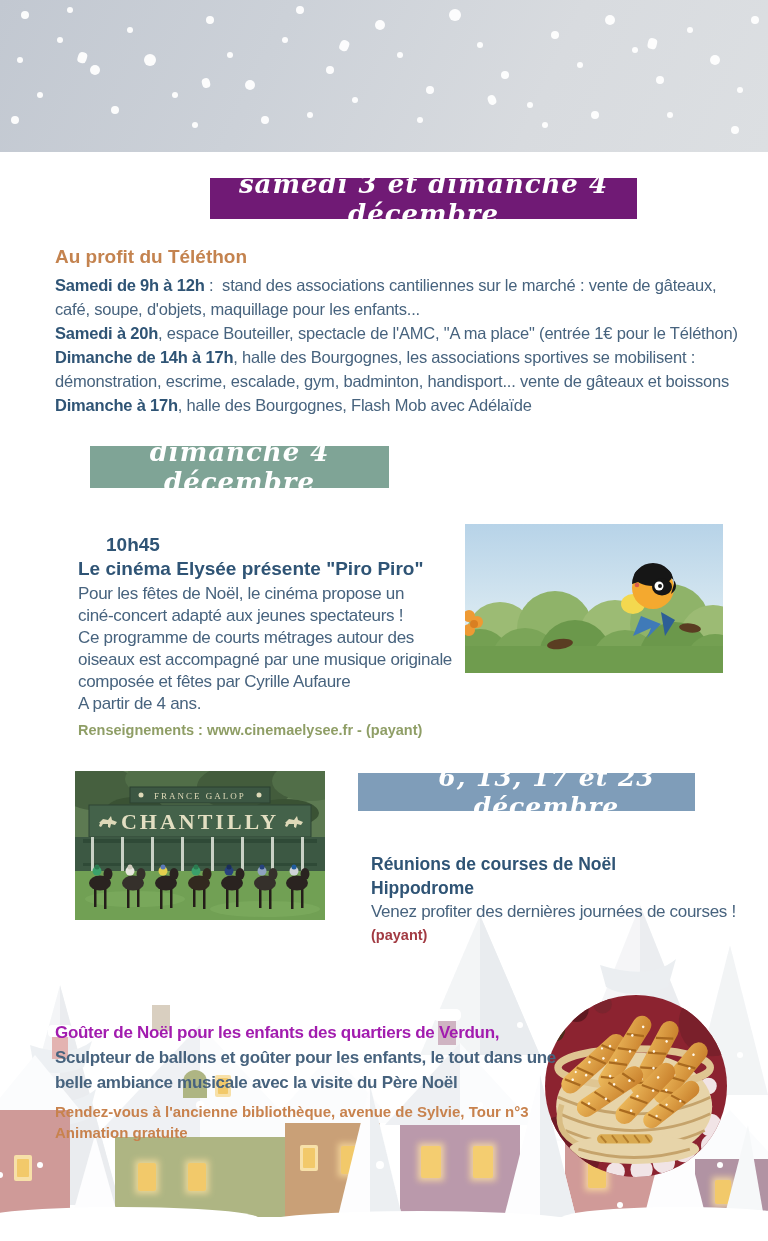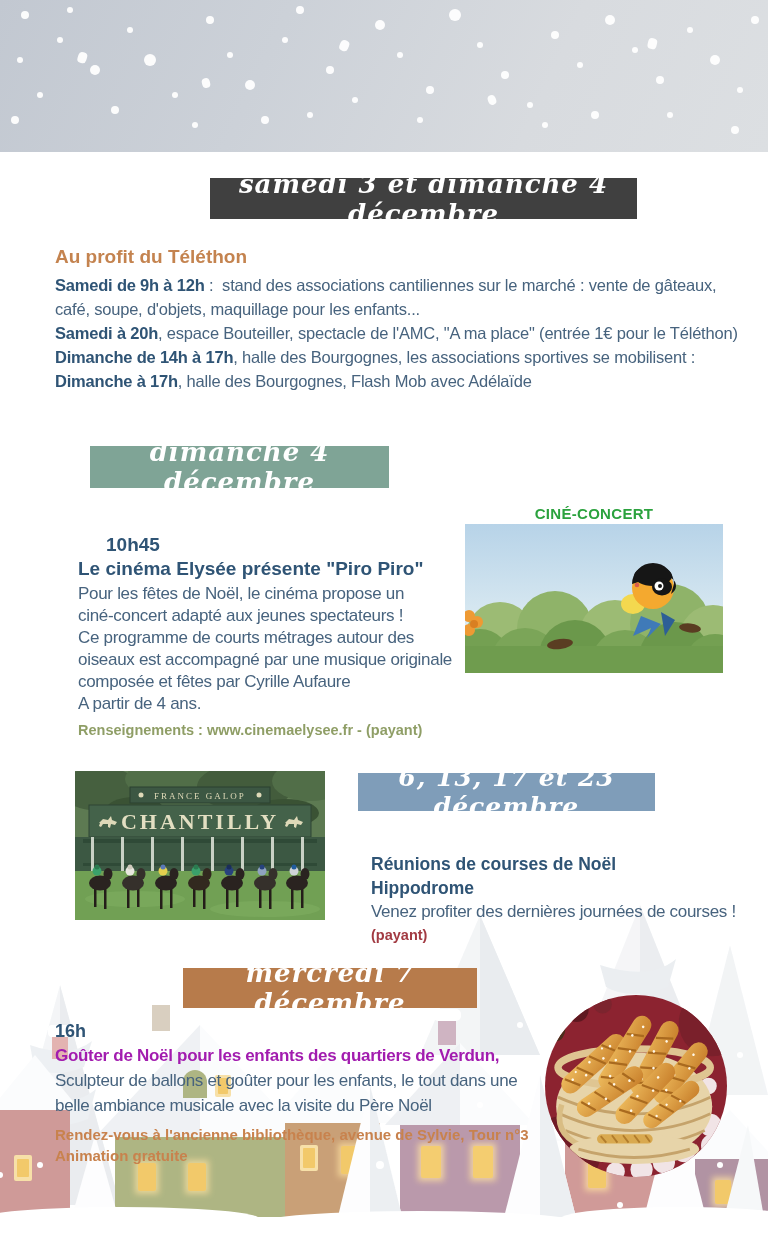--- a/index.html
+++ b/index.html
@@ -15,21 +15,21 @@
   }
   .snow-header svg { display:block; width:100%; height:100%; }
   
   .banner {
     position:absolute; display:flex; align-items:center; justify-content:center;
     color:#ffffff; font-family:"DejaVu Serif", serif; font-style:italic; font-weight:bold;
     letter-spacing:1px; z-index:6; text-align:center;
   }
   .banner-weekend  { left:210px; top:178px; width:427px; height:41px; font-size:26px; }
   .banner-sunday   { left:90px;  top:446px; width:299px; height:42px; font-size:26px; }
-  .banner-races    { left:358px; top:773px; width:297px; height:38px; font-size:25px; }
+  .banner-races    { left:358px; top:773px; width:297px; height:38px; font-size:25px;padding-left:40px; }
   .banner-wednesday{ left:183px; top:968px; width:294px; height:40px; font-size:26px; }
   .block { position:absolute; z-index:6; }
   .telethon { left:55px; top:246px; width:700px; }
   .telethon h2 { margin:0 0 5px 0; font-size:19px; color:#c4834f; }
   .t-line { font-size:16.5px; line-height:24px; letter-spacing:-0.2px; white-space:pre; color:#47637e; }
   .t-line .b { color:#2f5475; font-weight:bold; }
   .cinema { left:78px; top:534px; width:400px; }
   .cinema .time  { font-size:19px; font-weight:bold; color:#2f5475; line-height:22px;margin-left:28px; }
   .cinema .title { font-size:19px; font-weight:bold; color:#2f5475; line-height:25px; margin-bottom:2px; }
   .c-line { font-size:17px; line-height:22px; letter-spacing:-0.3px; white-space:pre; color:#47637e; }
@@ -38,21 +38,21 @@
     position:absolute; left:465px; top:505px; width:258px; text-align:center; z-index:6;
     font-size:15px; font-weight:bold; letter-spacing:0.3px; color:#2ba23e;
   }
   .races-block { left:371px; top:824px; width:402px;margin-top:28px; }
   .races-block .rt { font-size:17.5px; font-weight:bold; color:#2f5475; line-height:24px; }
   .races-block .rb { font-size:17px; color:#47637e; line-height:23px; letter-spacing:-0.3px; }
   .races-block .note { margin-top:4px; font-size:14.5px; font-weight:bold; color:#a23a42; }
   .gouter { left:55px; top:1020px; width:505px; }
   .gouter .time { font-size:18px; font-weight:bold; color:#2f5475; line-height:23px; }
   .gouter .gt { font-size:17px; font-weight:bold; color:#a21caf; line-height:25px; letter-spacing:-0.3px; white-space:pre; }
-  .g-line { font-size:17px; line-height:25px; letter-spacing:-0.3px; white-space:pre; color:#47637e; }
+  .g-line { font-size:17px; line-height:25px; letter-spacing:-0.3px; white-space:pre; color:#47637e;font-weight:bold; }
   .info-orange { font-size:15px; font-weight:bold; color:#c8824d; line-height:21px; white-space:pre; }
   .info-orange.first { margin-top:6px; }
   
   .img-abs { position:absolute; display:block; }
   .piro      { left:465px; top:524px; width:258px; height:149px; z-index:4; }
   .chantilly { left:75px;  top:771px; width:250px; height:149px; z-index:4; }
   .village   { left:0; top:905px; width:768px; height:336px; z-index:2; }
   .pastry-wrap {
     position:absolute; left:545px; top:995px; width:182px; height:182px;
     border-radius:50%; overflow:hidden; z-index:4;
@@ -111,43 +111,40 @@
           <circle cx="595" cy="115" r="4"></circle>
         <rect x="78" y="52" width="9" height="11" rx="4" transform="rotate(18 82 57)"></rect>
         <rect x="202" y="78" width="8" height="10" rx="4" transform="rotate(-15 206 83)"></rect>
         <rect x="340" y="40" width="9" height="11" rx="4" transform="rotate(22 344 45)"></rect>
         <rect x="488" y="95" width="8" height="10" rx="4" transform="rotate(-20 492 100)"></rect>
         <rect x="648" y="38" width="9" height="11" rx="4" transform="rotate(14 652 43)"></rect>
       </g>
     </svg>
   </div>
 
-  <div class="banner banner-weekend" style="background:#404040">
+  <div class="banner banner-weekend" style="background:#701a75">
     <span>samedi 3 et dimanche 4 décembre</span>
   </div>
   <div class="banner banner-sunday" style="background:#7fa496">
     <span>dimanche 4 décembre</span>
   </div>
   <div class="banner banner-races" style="background:#7f9db9">
     <span>6, 13, 17 et 23 décembre</span>
-  </div>
-  <div class="banner banner-wednesday" style="background:#b77b4b">
-    <span>mercredi 7 décembre</span>
   </div>
 
   <div class="block telethon">
     <h2>Au profit du Téléthon</h2>
     <div class="t-line"><span class="b">Samedi de 9h à 12h</span><span> :  stand des associations cantiliennes sur le marché : vente de gâteaux,</span></div>
     <div class="t-line"><span class="b"></span><span>café, soupe, d'objets, maquillage pour les enfants...</span></div>
     <div class="t-line"><span class="b">Samedi à 20h</span><span>, espace Bouteiller, spectacle de l'AMC, "A ma place" (entrée 1€ pour le Téléthon)</span></div>
     <div class="t-line"><span class="b">Dimanche de 14h à 17h</span><span>, halle des Bourgognes, les associations sportives se mobilisent :</span></div>
+    <div class="t-line"><span class="b"></span><span>démonstration, escrime, escalade, gym, badminton, handisport... vente de gâteaux et boissons</span></div>
     <div class="t-line"><span class="b">Dimanche à 17h</span><span>, halle des Bourgognes, Flash Mob avec Adélaïde</span></div>
   </div>
 
-  <div class="cine-label">CINÉ-CONCERT</div>
   <div class="block cinema">
     <div class="time">10h45</div>
     <div class="title">Le cinéma Elysée présente "Piro Piro"</div>
     <div class="c-line">Pour les fêtes de Noël, le cinéma propose un</div>
     <div class="c-line">ciné-concert adapté aux jeunes spectateurs !</div>
     <div class="c-line">Ce programme de courts métrages autour des</div>
     <div class="c-line">oiseaux est accompagné par une musique originale</div>
     <div class="c-line">composée et fêtes par Cyrille Aufaure</div>
     <div class="c-line">A partir de 4 ans.</div>
     <div class="info-green">Renseignements : www.cinemaelysee.fr - (payant)</div>
@@ -428,21 +425,20 @@
         <circle cx="650" cy="180" r="3"></circle>
       <circle cx="40" cy="260" r="3"></circle>
         <circle cx="260, " cy="270" r="3"></circle>
         <circle cx="380" cy="260" r="4"></circle>
       <circle cx="620" cy="300" r="3"></circle>
         <circle cx="720" cy="260" r="3"></circle>
     </g>
   </svg>
 
   <div class="block gouter">
-    <div class="time">16h</div>
     <div class="gt">Goûter de Noël pour les enfants des quartiers de Verdun,</div>
     <div class="g-line">Sculpteur de ballons et goûter pour les enfants, le tout dans une</div>
     <div class="g-line">belle ambiance musicale avec la visite du Père Noël</div>
     <div class="info-orange first">Rendez-vous à l'ancienne bibliothèque, avenue de Sylvie, Tour n°3</div>
     <div class="info-orange">Animation gratuite</div>
   </div>
 
   <div class="pastry-wrap">
     <svg viewBox="0 0 196 196">
       <defs>

